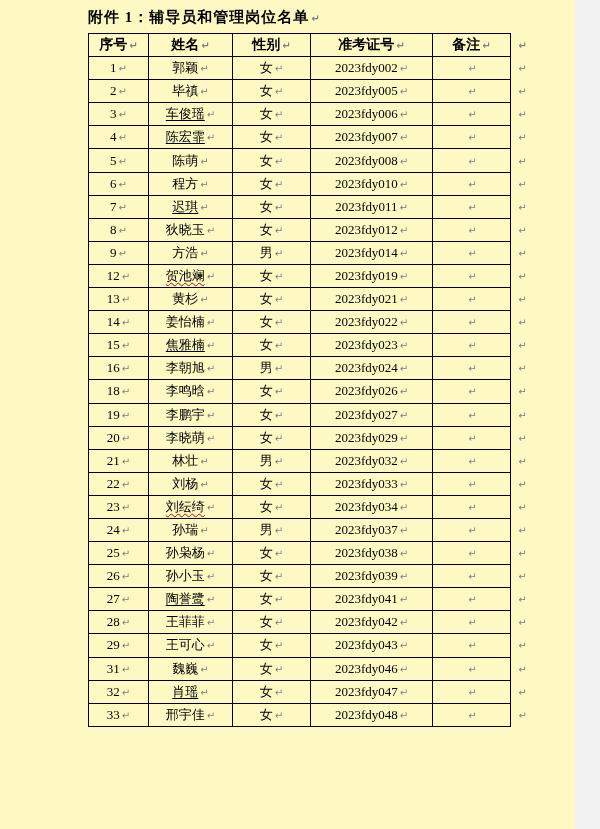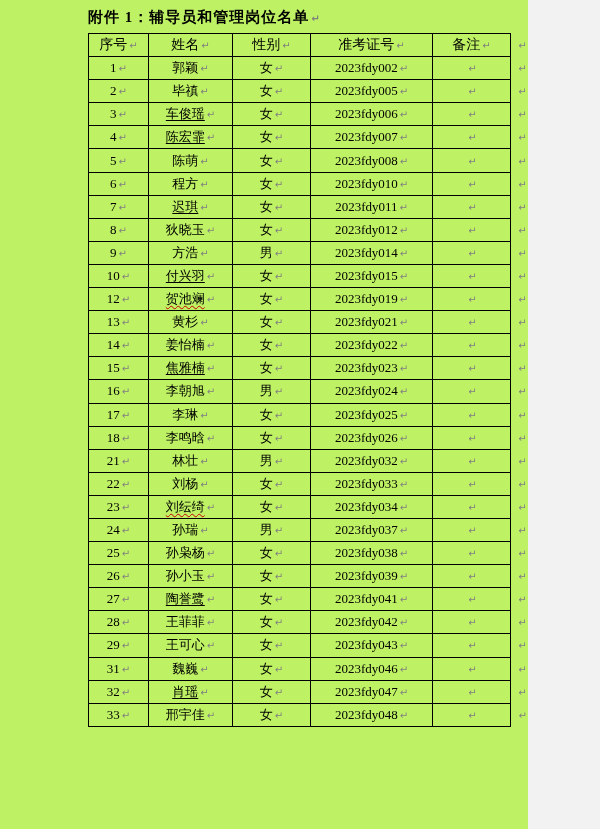--- a/index.html
+++ b/index.html
@@ -1,40 +1,41 @@
 <!DOCTYPE html>
 <html><head>
 <meta charset="utf-8">
 <style>
   html,body{margin:0;padding:0;}
   body{background:#f2f2f2;}
   .doc{
-    width:528px;height:829px;background:#bef264;position:relative;
+    width:528px;height:829px;background:#fef9c3;position:relative;
     font-family:"Liberation Serif","DejaVu Serif",serif;color:#000;
     overflow:hidden;
+    padding-left:47px;
   }
   .content{position:absolute;left:88px;top:8px;width:470px;}
   .doc-title{
     font-size:15px;font-weight:bold;letter-spacing:1px;
     margin:0 0 6px 0;white-space:nowrap;
   }
   .mark{
     color:#808080;font-size:10px;
     font-family:"DejaVu Sans",sans-serif;
     margin-left:2px;vertical-align:baseline;
   }
   table.roster{
     border-collapse:collapse;table-layout:fixed;
     font-size:13px;
   }
   table.roster th, table.roster td{
     border:1px solid #000;text-align:center;vertical-align:middle;
     height:22.1px;padding:0;overflow:hidden;white-space:nowrap;
   }
-  table.roster th{font-size:14px;font-weight:normal;}
+  table.roster th{font-size:14px;font-weight:bold;}
   table.roster td.end, table.roster th.end{border:none;background:transparent;}
   td.num{font-family:"Liberation Serif","DejaVu Serif",serif;font-size:13px;}
   .sq-green{
     text-decoration-line:underline;text-decoration-style:wavy;
     text-decoration-color:#2e8b2e;text-decoration-thickness:1px;
     text-underline-offset:2px;
     text-decoration:underline;
   }
   .sq-red{
     text-decoration-line:underline;text-decoration-style:wavy;
@@ -136,28 +137,20 @@
           </tr>
           <tr>
             <td>9<span class="mark">↵</span></td>
             <td><span>方浩</span><span class="mark">↵</span></td>
             <td>男<span class="mark">↵</span></td>
             <td class="num">2023fdy014<span class="mark">↵</span></td>
             <td><span class="mark">↵</span></td>
             <td class="end"><span class="mark">↵</span></td>
           </tr>
           <tr>
-            <td>10<span class="mark">↵</span></td>
-            <td><span class="sq-green">付兴羽</span><span class="mark">↵</span></td>
-            <td>女<span class="mark">↵</span></td>
-            <td class="num">2023fdy015<span class="mark">↵</span></td>
-            <td><span class="mark">↵</span></td>
-            <td class="end"><span class="mark">↵</span></td>
-          </tr>
-          <tr>
             <td>12<span class="mark">↵</span></td>
             <td><span class="sq-red">贺池斓</span><span class="mark">↵</span></td>
             <td>女<span class="mark">↵</span></td>
             <td class="num">2023fdy019<span class="mark">↵</span></td>
             <td><span class="mark">↵</span></td>
             <td class="end"><span class="mark">↵</span></td>
           </tr>
           <tr>
             <td>13<span class="mark">↵</span></td>
             <td><span>黄杉</span><span class="mark">↵</span></td>
@@ -184,32 +177,40 @@
           </tr>
           <tr>
             <td>16<span class="mark">↵</span></td>
             <td><span>李朝旭</span><span class="mark">↵</span></td>
             <td>男<span class="mark">↵</span></td>
             <td class="num">2023fdy024<span class="mark">↵</span></td>
             <td><span class="mark">↵</span></td>
             <td class="end"><span class="mark">↵</span></td>
           </tr>
           <tr>
-            <td>17<span class="mark">↵</span></td>
-            <td><span>李琳</span><span class="mark">↵</span></td>
-            <td>女<span class="mark">↵</span></td>
-            <td class="num">2023fdy025<span class="mark">↵</span></td>
-            <td><span class="mark">↵</span></td>
-            <td class="end"><span class="mark">↵</span></td>
-          </tr>
-          <tr>
             <td>18<span class="mark">↵</span></td>
             <td><span>李鸣晗</span><span class="mark">↵</span></td>
             <td>女<span class="mark">↵</span></td>
             <td class="num">2023fdy026<span class="mark">↵</span></td>
+            <td><span class="mark">↵</span></td>
+            <td class="end"><span class="mark">↵</span></td>
+          </tr>
+          <tr>
+            <td>19<span class="mark">↵</span></td>
+            <td><span>李鹏宇</span><span class="mark">↵</span></td>
+            <td>女<span class="mark">↵</span></td>
+            <td class="num">2023fdy027<span class="mark">↵</span></td>
+            <td><span class="mark">↵</span></td>
+            <td class="end"><span class="mark">↵</span></td>
+          </tr>
+          <tr>
+            <td>20<span class="mark">↵</span></td>
+            <td><span>李晓萌</span><span class="mark">↵</span></td>
+            <td>女<span class="mark">↵</span></td>
+            <td class="num">2023fdy029<span class="mark">↵</span></td>
             <td><span class="mark">↵</span></td>
             <td class="end"><span class="mark">↵</span></td>
           </tr>
           <tr>
             <td>21<span class="mark">↵</span></td>
             <td><span>林壮</span><span class="mark">↵</span></td>
             <td>男<span class="mark">↵</span></td>
             <td class="num">2023fdy032<span class="mark">↵</span></td>
             <td><span class="mark">↵</span></td>
             <td class="end"><span class="mark">↵</span></td>

